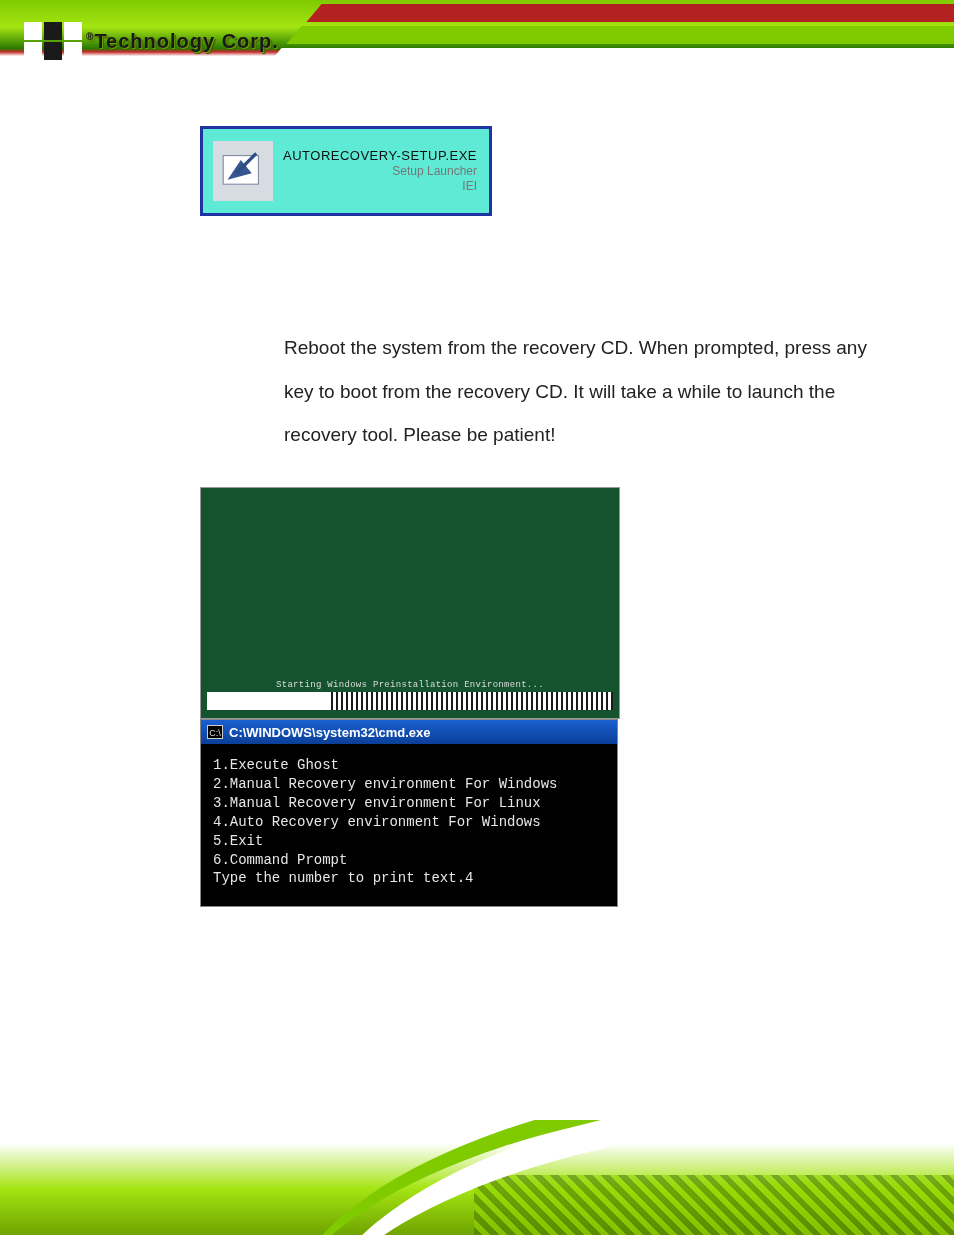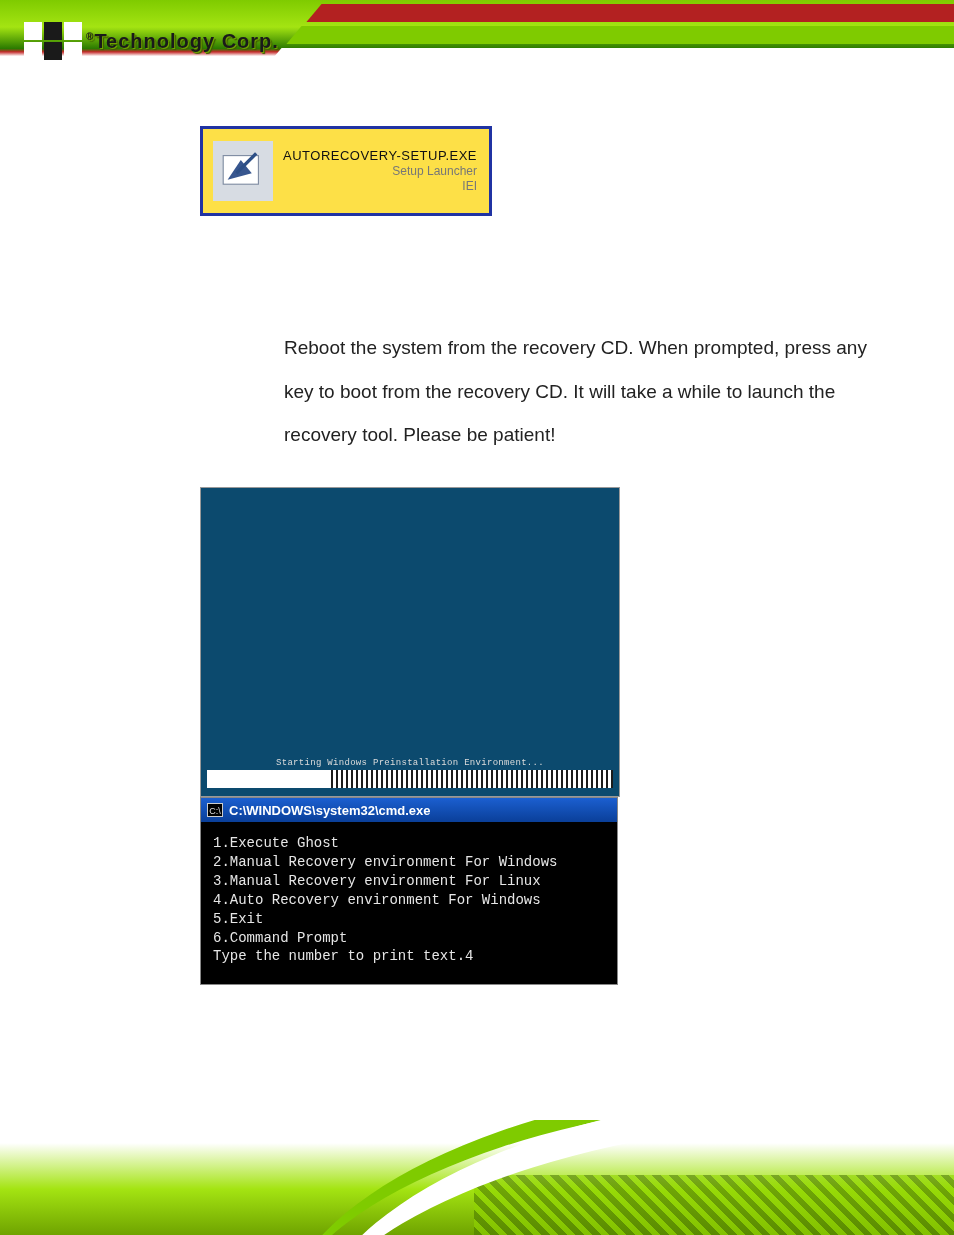--- a/index.html
+++ b/index.html
@@ -56,21 +56,21 @@
   }
   .logo-text sup { font-size: 10px; vertical-align: super; }
 
   
   .content {
     padding: 18px 60px 0 200px;
   }
   .figure-1 {
     border: 3px solid #2033a3;
     width: 292px; height: 90px;
-    background: #fde047;
+    background: #5eead4;
     display: flex; align-items: center;
     padding: 8px 10px; gap: 10px;
   }
   .setup-icon {
     width: 60px; height: 60px;
     background: #d7dce3;
     position: relative;
     display: flex; align-items: center; justify-content: center;
   }
   .setup-icon svg { width: 44px; height: 44px; }
@@ -87,23 +87,23 @@
   }
   .step-text-2 {
     margin: 40px 0 24px 64px;
     font-size: 15px;
     color: #222;
     line-height: 2.3;
   }
 
   
   .boot-shot {
-    width: 420px; height: 310px;
+    width: 420px; height: 232px;
     border: 1px solid #999;
-    background: #0c4a6e;
+    background: #14532d;
     position: relative;
     overflow: hidden;
   }
   .boot-msg {
     position: absolute;
     bottom: 28px; left: 0; right: 0;
     text-align: center;
     font-family: "Courier New", monospace;
     font-size: 9px;
     color: #dcdcdc;

